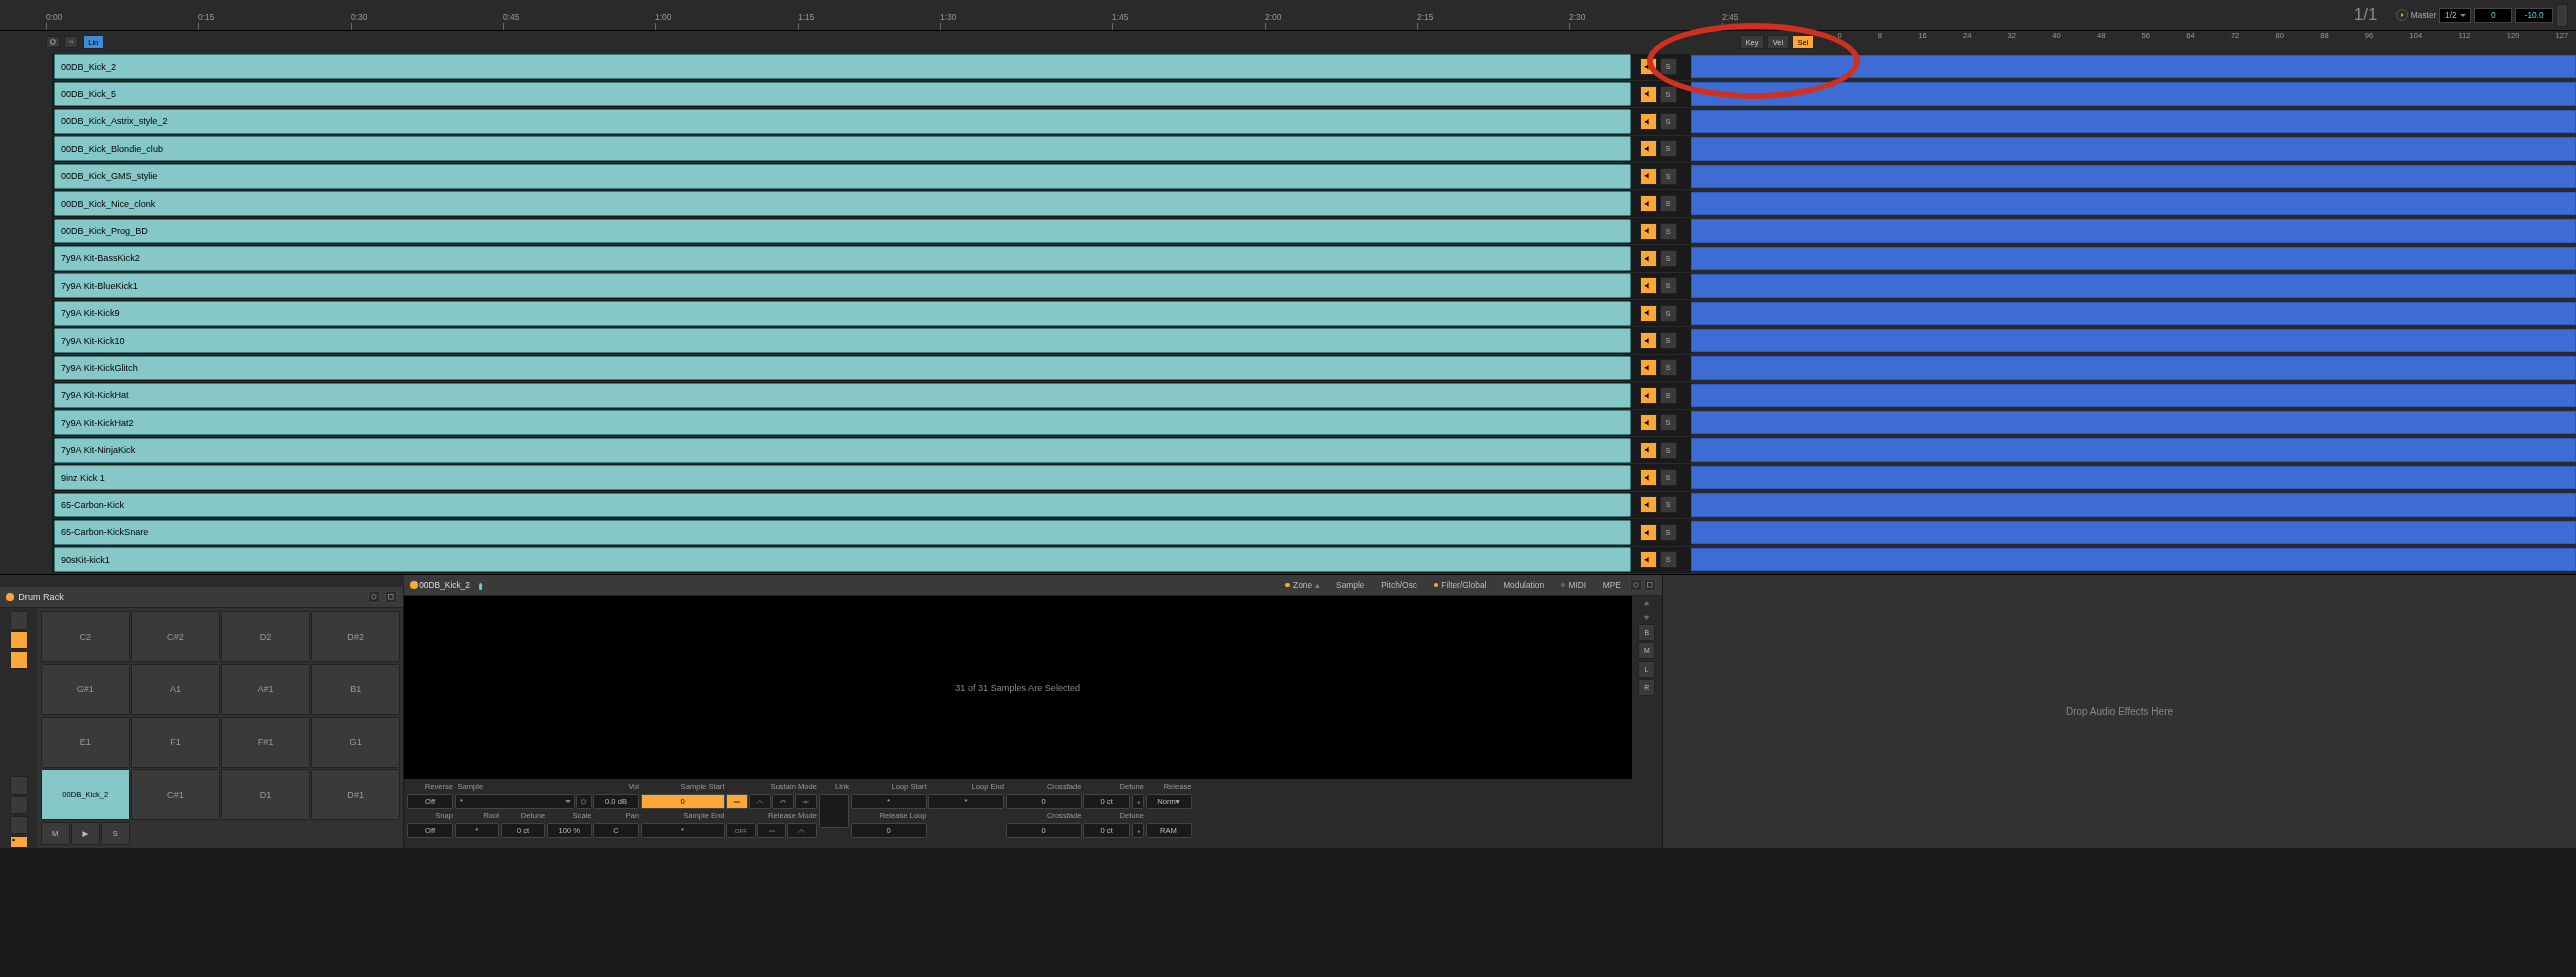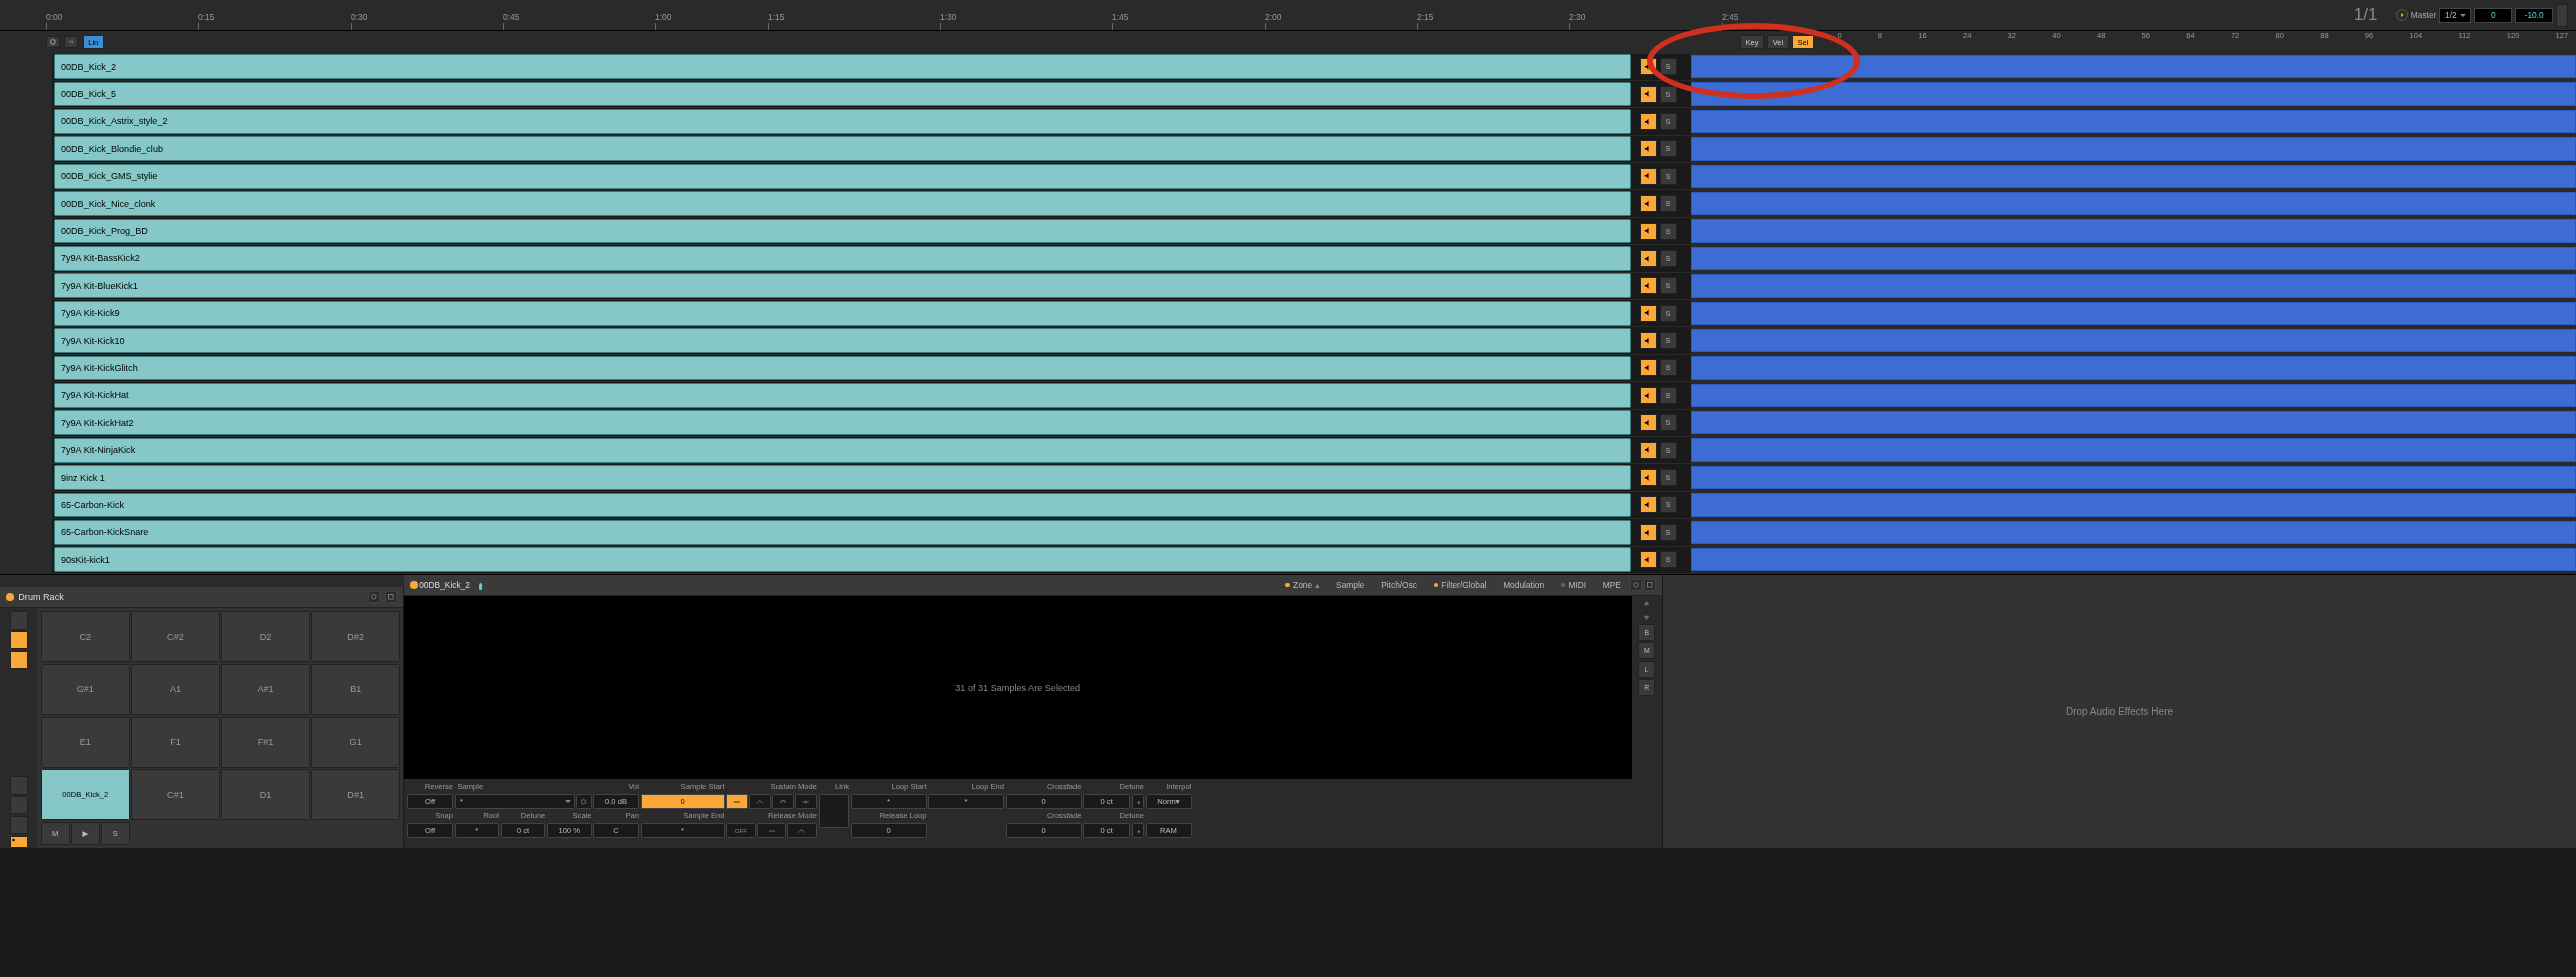--- a/index.html
+++ b/index.html
@@ -113,21 +113,21 @@
         <div class="mark"></div>
       </div>
       <div class="timeline-tick" style="left: 457px;">
         <span class="label">0:45</span>
         <div class="mark"></div>
       </div>
       <div class="timeline-tick" style="left: 609px;">
         <span class="label">1:00</span>
         <div class="mark"></div>
       </div>
-      <div class="timeline-tick" style="left: 722px;">
+      <div class="timeline-tick" style="left: 752px;">
         <span class="label">1:15</span>
         <div class="mark"></div>
       </div>
       <div class="timeline-tick" style="left: 894px;">
         <span class="label">1:30</span>
         <div class="mark"></div>
       </div>
       <div class="timeline-tick" style="left: 1066px;">
         <span class="label">1:45</span>
         <div class="mark"></div>
@@ -733,21 +733,21 @@
         <div style="display:flex;gap:1.5px">
           <div class="param-value" style="flex:1">0 ct</div>
           <div class="param-value" style="width:12.2px">
               <svg width="6.1" height="6.1" viewBox="0 0 6 8">
                 <path d="M2 6 L4 2 L6 6" fill="#888"></path>
               </svg>
             </div>
         </div>
       </div>
       <div class="param-col" style="min-width:46px">
-        <div class="param-label">Interpol</div>
+        <div class="param-label">Release</div>
         <div class="param-value">Norm▾</div>
         <div class="param-label"></div>
         <div class="param-value">RAM</div>
       </div>
     </div>
   </div>
 
   <div class="drop-area">
     <span>Drop Audio Effects Here</span>
   </div>

